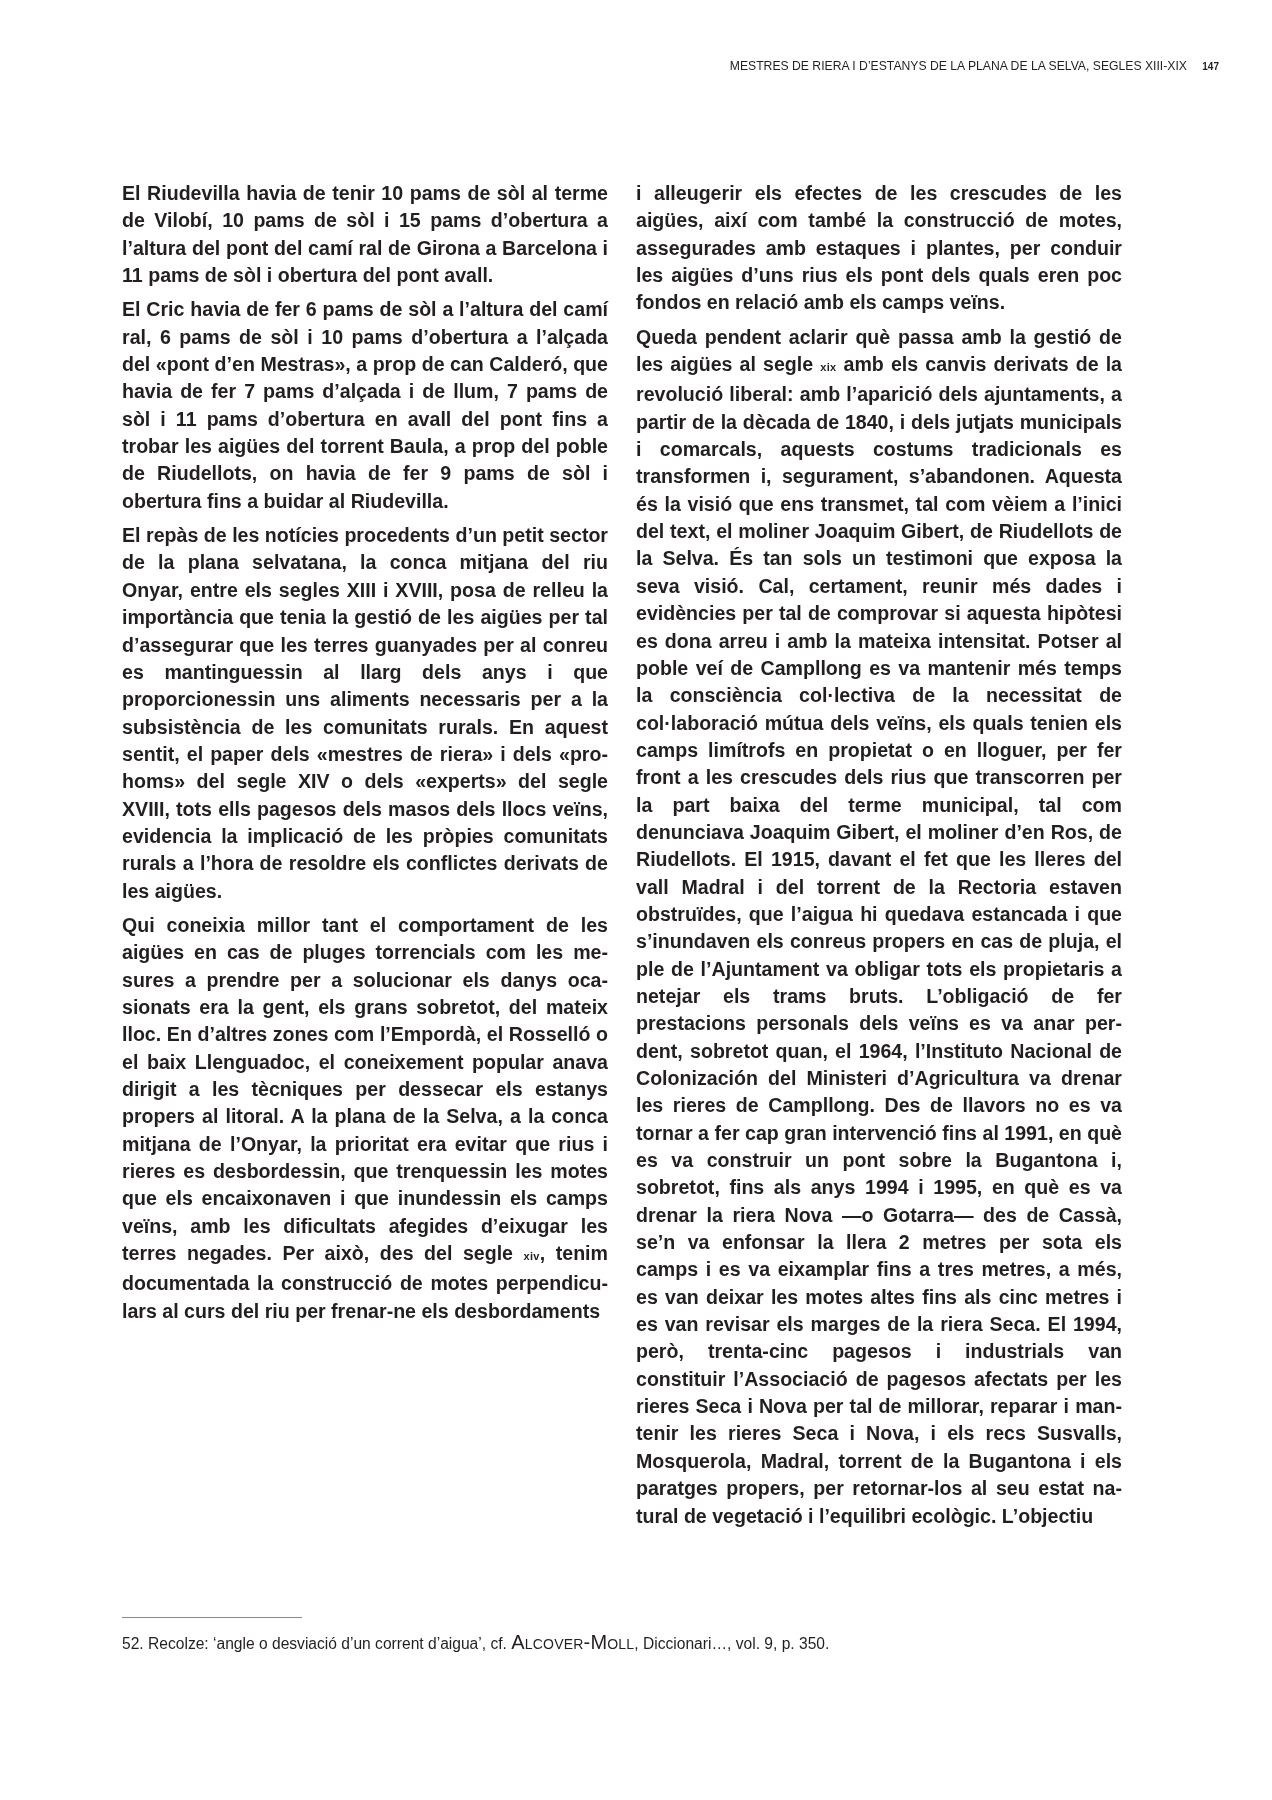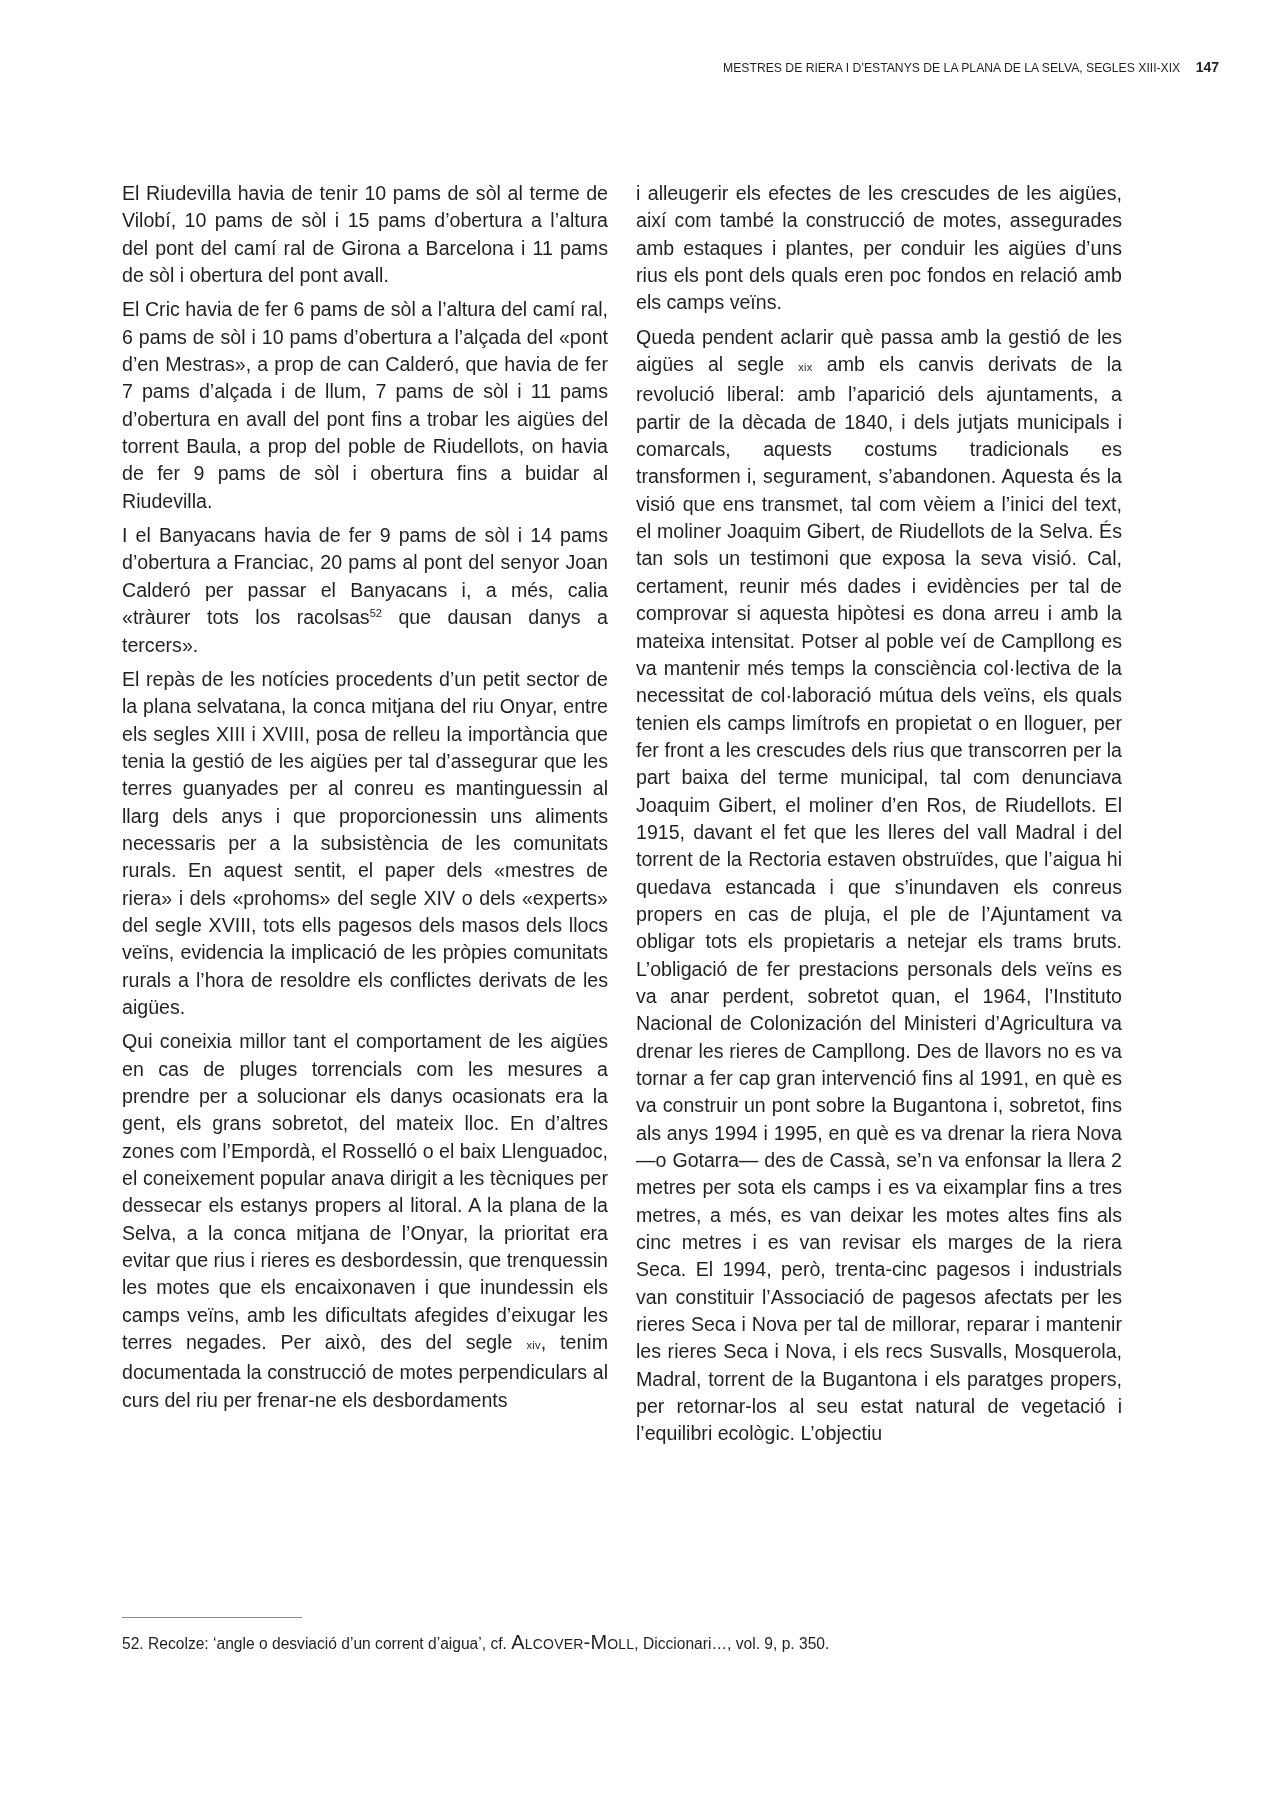--- a/index.html
+++ b/index.html
@@ -6,29 +6,29 @@
   body {
     width: 1272px; height: 1800px; position: relative; overflow: hidden;
     font-family: "Liberation Sans", sans-serif; color: #231f20;
   }
   .running-head {
     position: absolute; top: 59px; right: 53px; left: 600px;
     text-align: right; font-size: 12.2px; letter-spacing: 0; color: #231f20;
     white-space: nowrap;
   }
   .running-head .title { margin-right: 12px; }
-  .running-head .page-no { font-weight: bold; font-size: 14px; }
+  .running-head .page-no { font-weight: bold; font-size: 10px; }
   .col {
     position: absolute; top: 180px; width: 486px;
     font-size: 19.6px; line-height: 27.35px; text-align: justify;
     hyphens: manual;
   }
   .col.left { left: 122px; }
   .col.right { left: 636px; }
-  .col p { margin: 0 0 7px 0; }
+  .col p { margin: 0 0 7px 0; font-weight: bold; }
   .sc { font-size: 11px; letter-spacing: 0.3px; }
   sup { font-size: 11px; line-height: 0; vertical-align: 7px; }
   h2.section {
     font-family: "Liberation Sans", sans-serif; font-weight: 900;
     font-size: 21.5px; margin: 35px 0 3px 0; letter-spacing: 0.2px;
     line-height: 28px; -webkit-text-stroke: 0.6px #231f20;
   }
   .footnote-rule {
     position: absolute; left: 122px; top: 1617px; width: 180px;
     border-top: 1px solid #8a8a8a;
@@ -43,21 +43,20 @@
 <body>
 
 <div class="running-head">
   <span class="title">MESTRES DE RIERA I D’ESTANYS DE LA PLANA DE LA SELVA, SEGLES XIII-XIX</span>
   <span class="page-no">147</span>
 </div>
 
 <div class="col left">
   <p>El Riudevilla havia de tenir 10 pams de sòl al terme de Vilobí, 10 pams de sòl i 15 pams d’obertura a l’altura del pont del camí ral de Girona a Barcelona i 11 pams de sòl i obertura del pont avall.</p>
   <p>El Cric havia de fer 6 pams de sòl a l’altura del camí ral, 6 pams de sòl i 10 pams d’obertura a l’alçada del «pont d’en Mestras», a prop de can Calderó, que havia de fer 7 pams d’alçada i de llum, 7 pams de sòl i 11 pams d’obertura en avall del pont fins a trobar les aigües del torrent Baula, a prop del poble de Riudellots, on havia de fer 9 pams de sòl i obertura fins a buidar al Riudevilla.</p>
-  <p><span>I el Banyacans havia de fer 9 pams de sòl i 14 pams d’obertura a Franciac, 20 pams al pont del senyor Joan Calderó per passar el Banyacans i, a més, calia «tràurer tots los racolsas</span><sup>52</sup><span> que dausan danys a tercers».</span></p>
   <p>El repàs de les notícies procedents d’un petit sec­tor de la plana selvatana, la conca mitjana del riu Onyar, entre els segles XIII i XVIII, posa de relleu la importància que tenia la gestió de les aigües per tal d’assegurar que les terres guanyades per al conreu es mantinguessin al llarg dels anys i que proporcionessin uns aliments necessaris per a la subsistència de les comunitats rurals. En aquest sentit, el paper dels «mestres de riera» i dels «pro­homs» del segle XIV o dels «experts» del segle XVIII, tots ells pagesos dels masos dels llocs ve­ïns, evidencia la implicació de les pròpies comuni­tats rurals a l’hora de resoldre els conflictes deri­vats de les aigües.</p>
   <p><span>Qui coneixia millor tant el comportament de les aigües en cas de pluges torrencials com les me­sures a prendre per a solucionar els danys oca­sionats era la gent, els grans sobretot, del mateix lloc. En d’altres zones com l’Empordà, el Rosselló o el baix Llenguadoc, el coneixement popular ana­va dirigit a les tècniques per dessecar els estanys propers al litoral. A la plana de la Selva, a la conca mitjana de l’Onyar, la prioritat era evitar que rius i rieres es desbordessin, que trenquessin les motes que els encaixonaven i que inundessin els camps veïns, amb les dificultats afegides d’eixugar les terres negades. Per això, des del segle </span><span class="sc">xiv</span><span>, tenim documentada la construcció de motes perpendicu­lars al curs del riu per frenar-ne els desbordaments</span></p>
 </div>
 
 <div class="col right">
   <p>i alleugerir els efectes de les crescudes de les aigües, així com també la construcció de motes, assegurades amb estaques i plantes, per conduir les aigües d’uns rius els pont dels quals eren poc fondos en relació amb els camps veïns.</p>
   <p><span>Queda pendent aclarir què passa amb la gestió de les aigües al segle </span><span class="sc">xix</span><span> amb els canvis derivats de la revolució liberal: amb l’aparició dels ajuntaments, a partir de la dècada de 1840, i dels jutjats munici­pals i comarcals, aquests costums tradicionals es transformen i, segurament, s’abandonen. Aquesta és la visió que ens transmet, tal com vèiem a l’inici del text, el moliner Joaquim Gibert, de Riudellots de la Selva. És tan sols un testimoni que exposa la seva visió. Cal, certament, reunir més dades i evidències per tal de comprovar si aquesta hipò­tesi es dona arreu i amb la mateixa intensitat. Pot­ser al poble veí de Campllong es va mantenir més temps la consciència col·lectiva de la necessitat de col·laboració mútua dels veïns, els quals tenien els camps limítrofs en propietat o en lloguer, per fer front a les crescudes dels rius que transcor­ren per la part baixa del terme municipal, tal com denunciava Joaquim Gibert, el moliner d’en Ros, de Riudellots. El 1915, davant el fet que les lleres del vall Madral i del torrent de la Rectoria estaven obstruïdes, que l’aigua hi quedava estancada i que s’inundaven els conreus propers en cas de pluja, el ple de l’Ajuntament va obligar tots els propie­taris a netejar els trams bruts. L’obligació de fer prestacions personals dels veïns es va anar per­dent, sobretot quan, el 1964, l’Instituto Nacional de Colonización del Ministeri d’Agricultura va dre­nar les rieres de Campllong. Des de llavors no es va tornar a fer cap gran intervenció fins al 1991, en què es va construir un pont sobre la Buganto­na i, sobretot, fins als anys 1994 i 1995, en què es va drenar la riera Nova —o Gotarra— des de Cassà, se’n va enfonsar la llera 2 metres per sota els camps i es va eixamplar fins a tres metres, a més, es van deixar les motes altes fins als cinc metres i es van revisar els marges de la riera Seca. El 1994, però, trenta-cinc pagesos i industrials van constituir l’Associació de pagesos afectats per les rieres Seca i Nova per tal de millorar, reparar i man­tenir les rieres Seca i Nova, i els recs Susvalls, Mosquerola, Madral, torrent de la Bugantona i els paratges propers, per retornar-los al seu estat na­tural de vegetació i l’equilibri ecològic. L’objectiu</span></p>
 </div>
 
 <div class="footnote-rule"></div>

